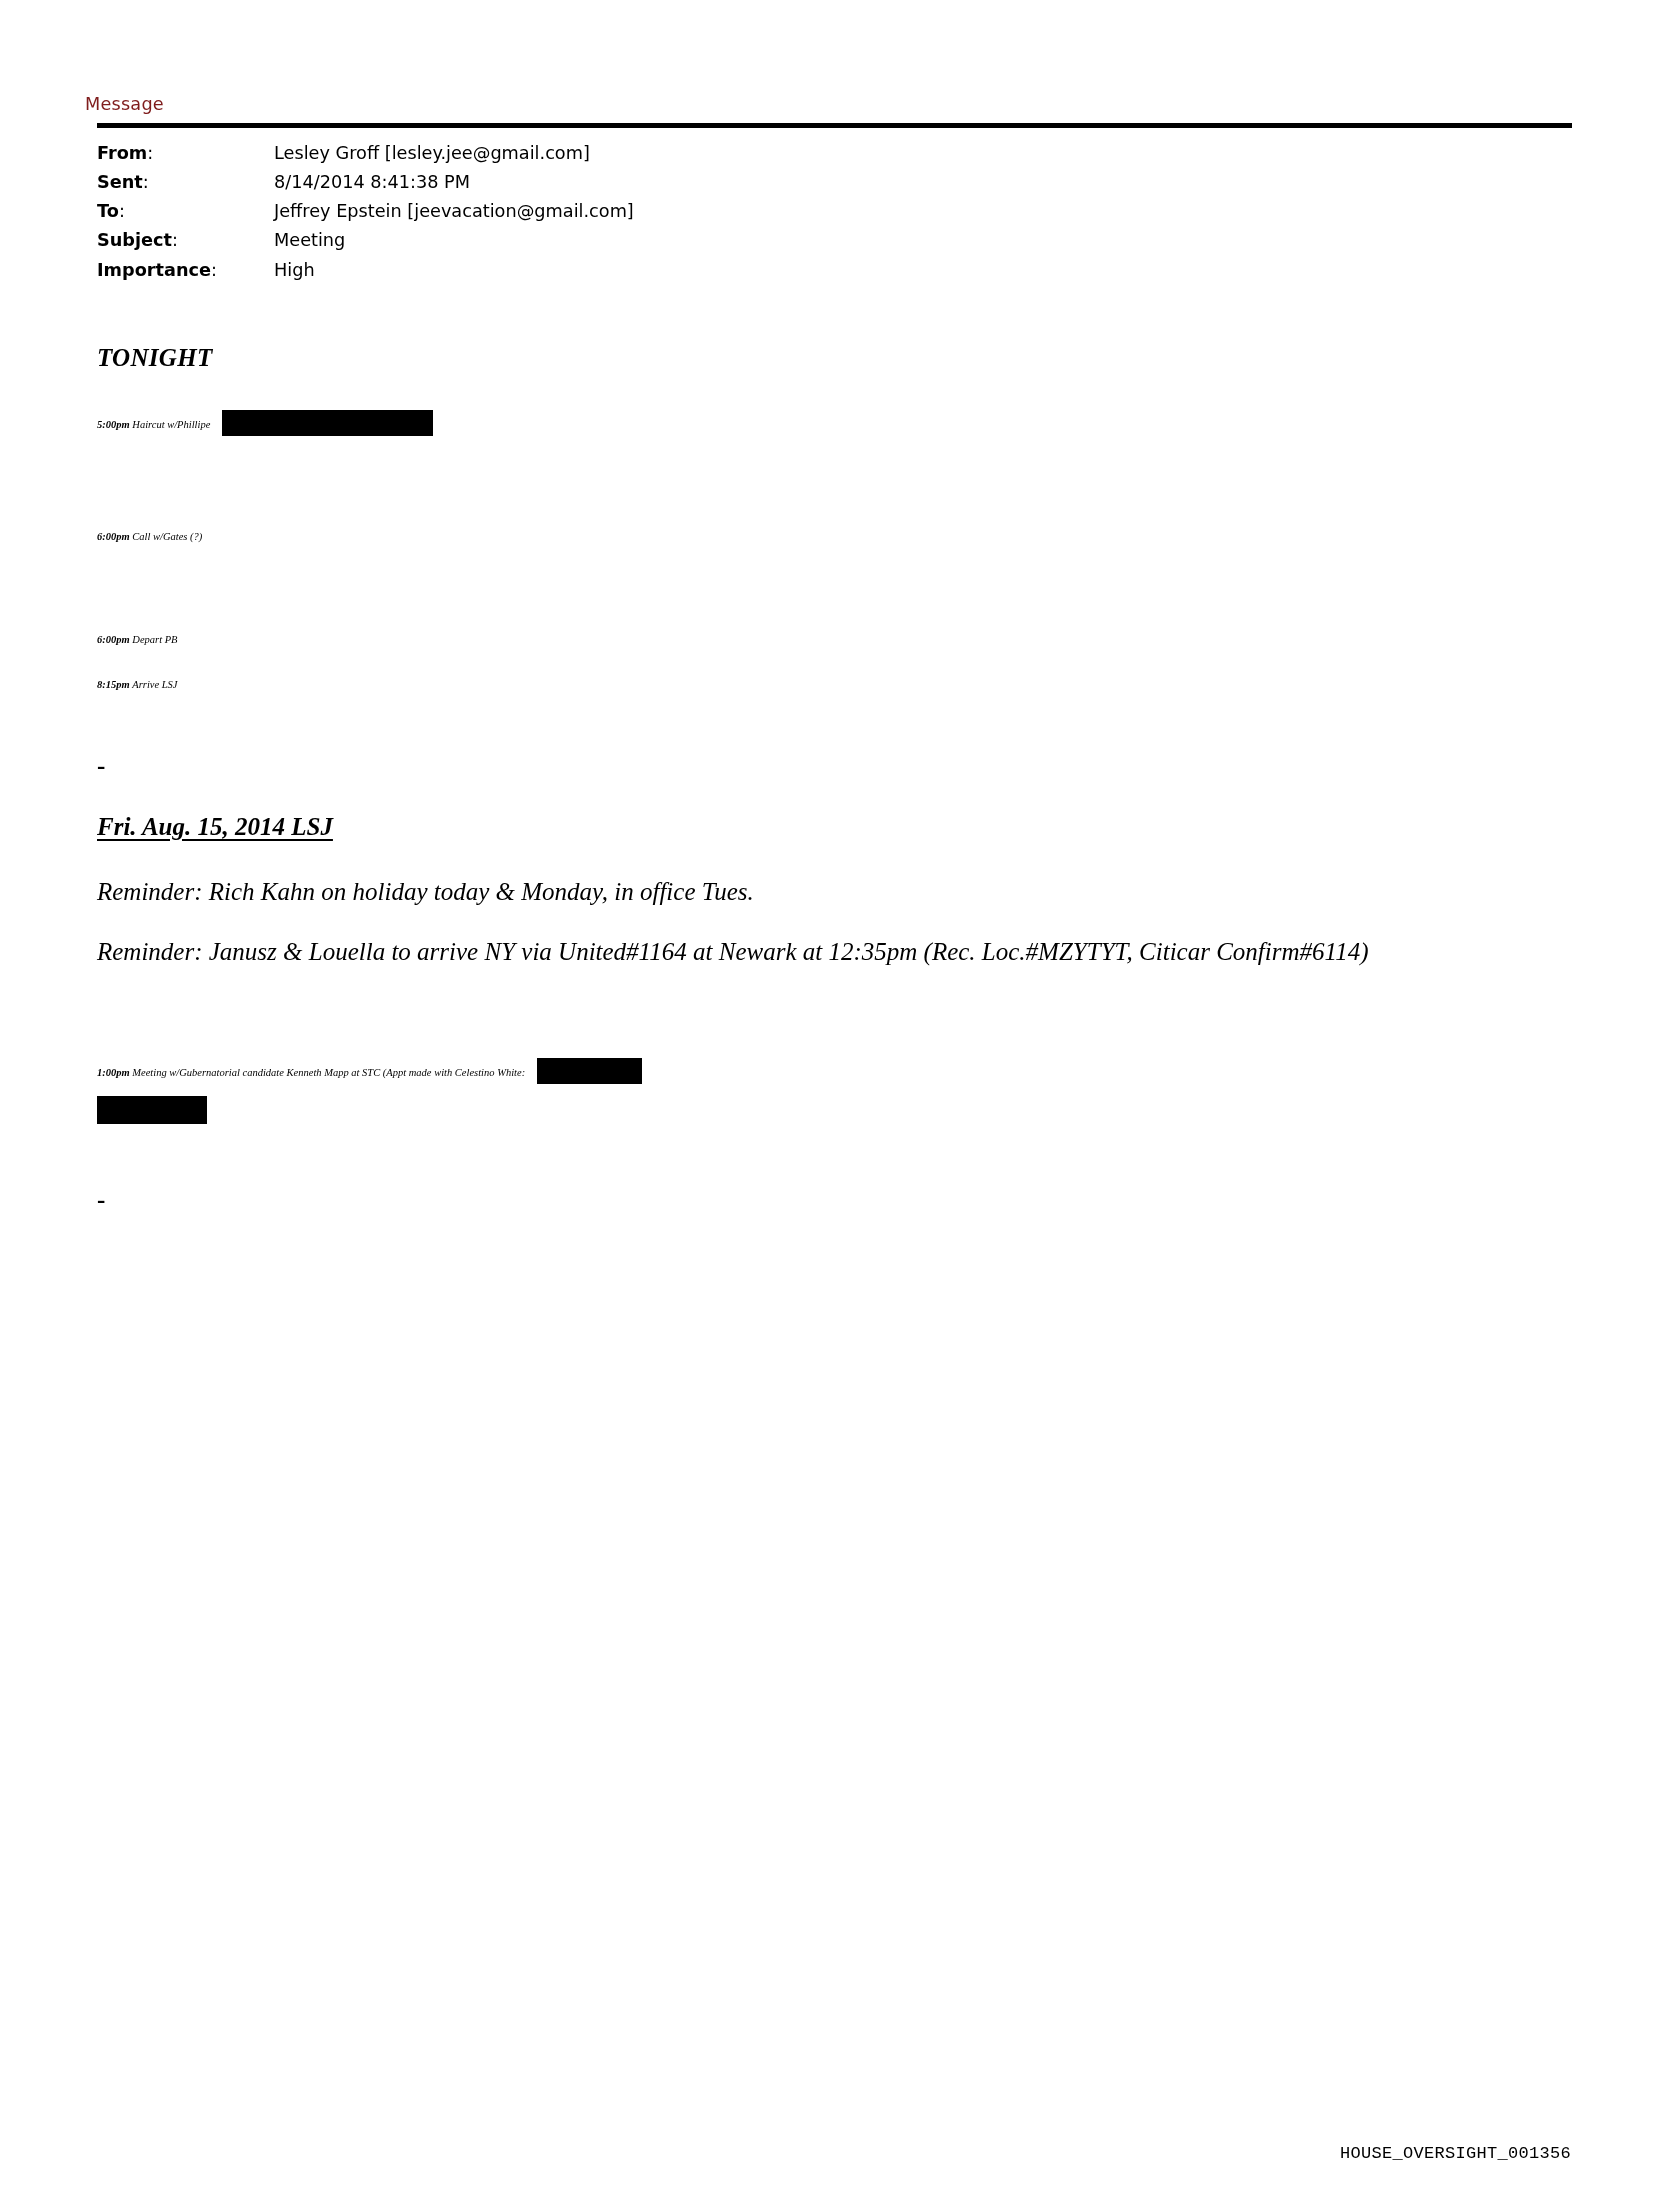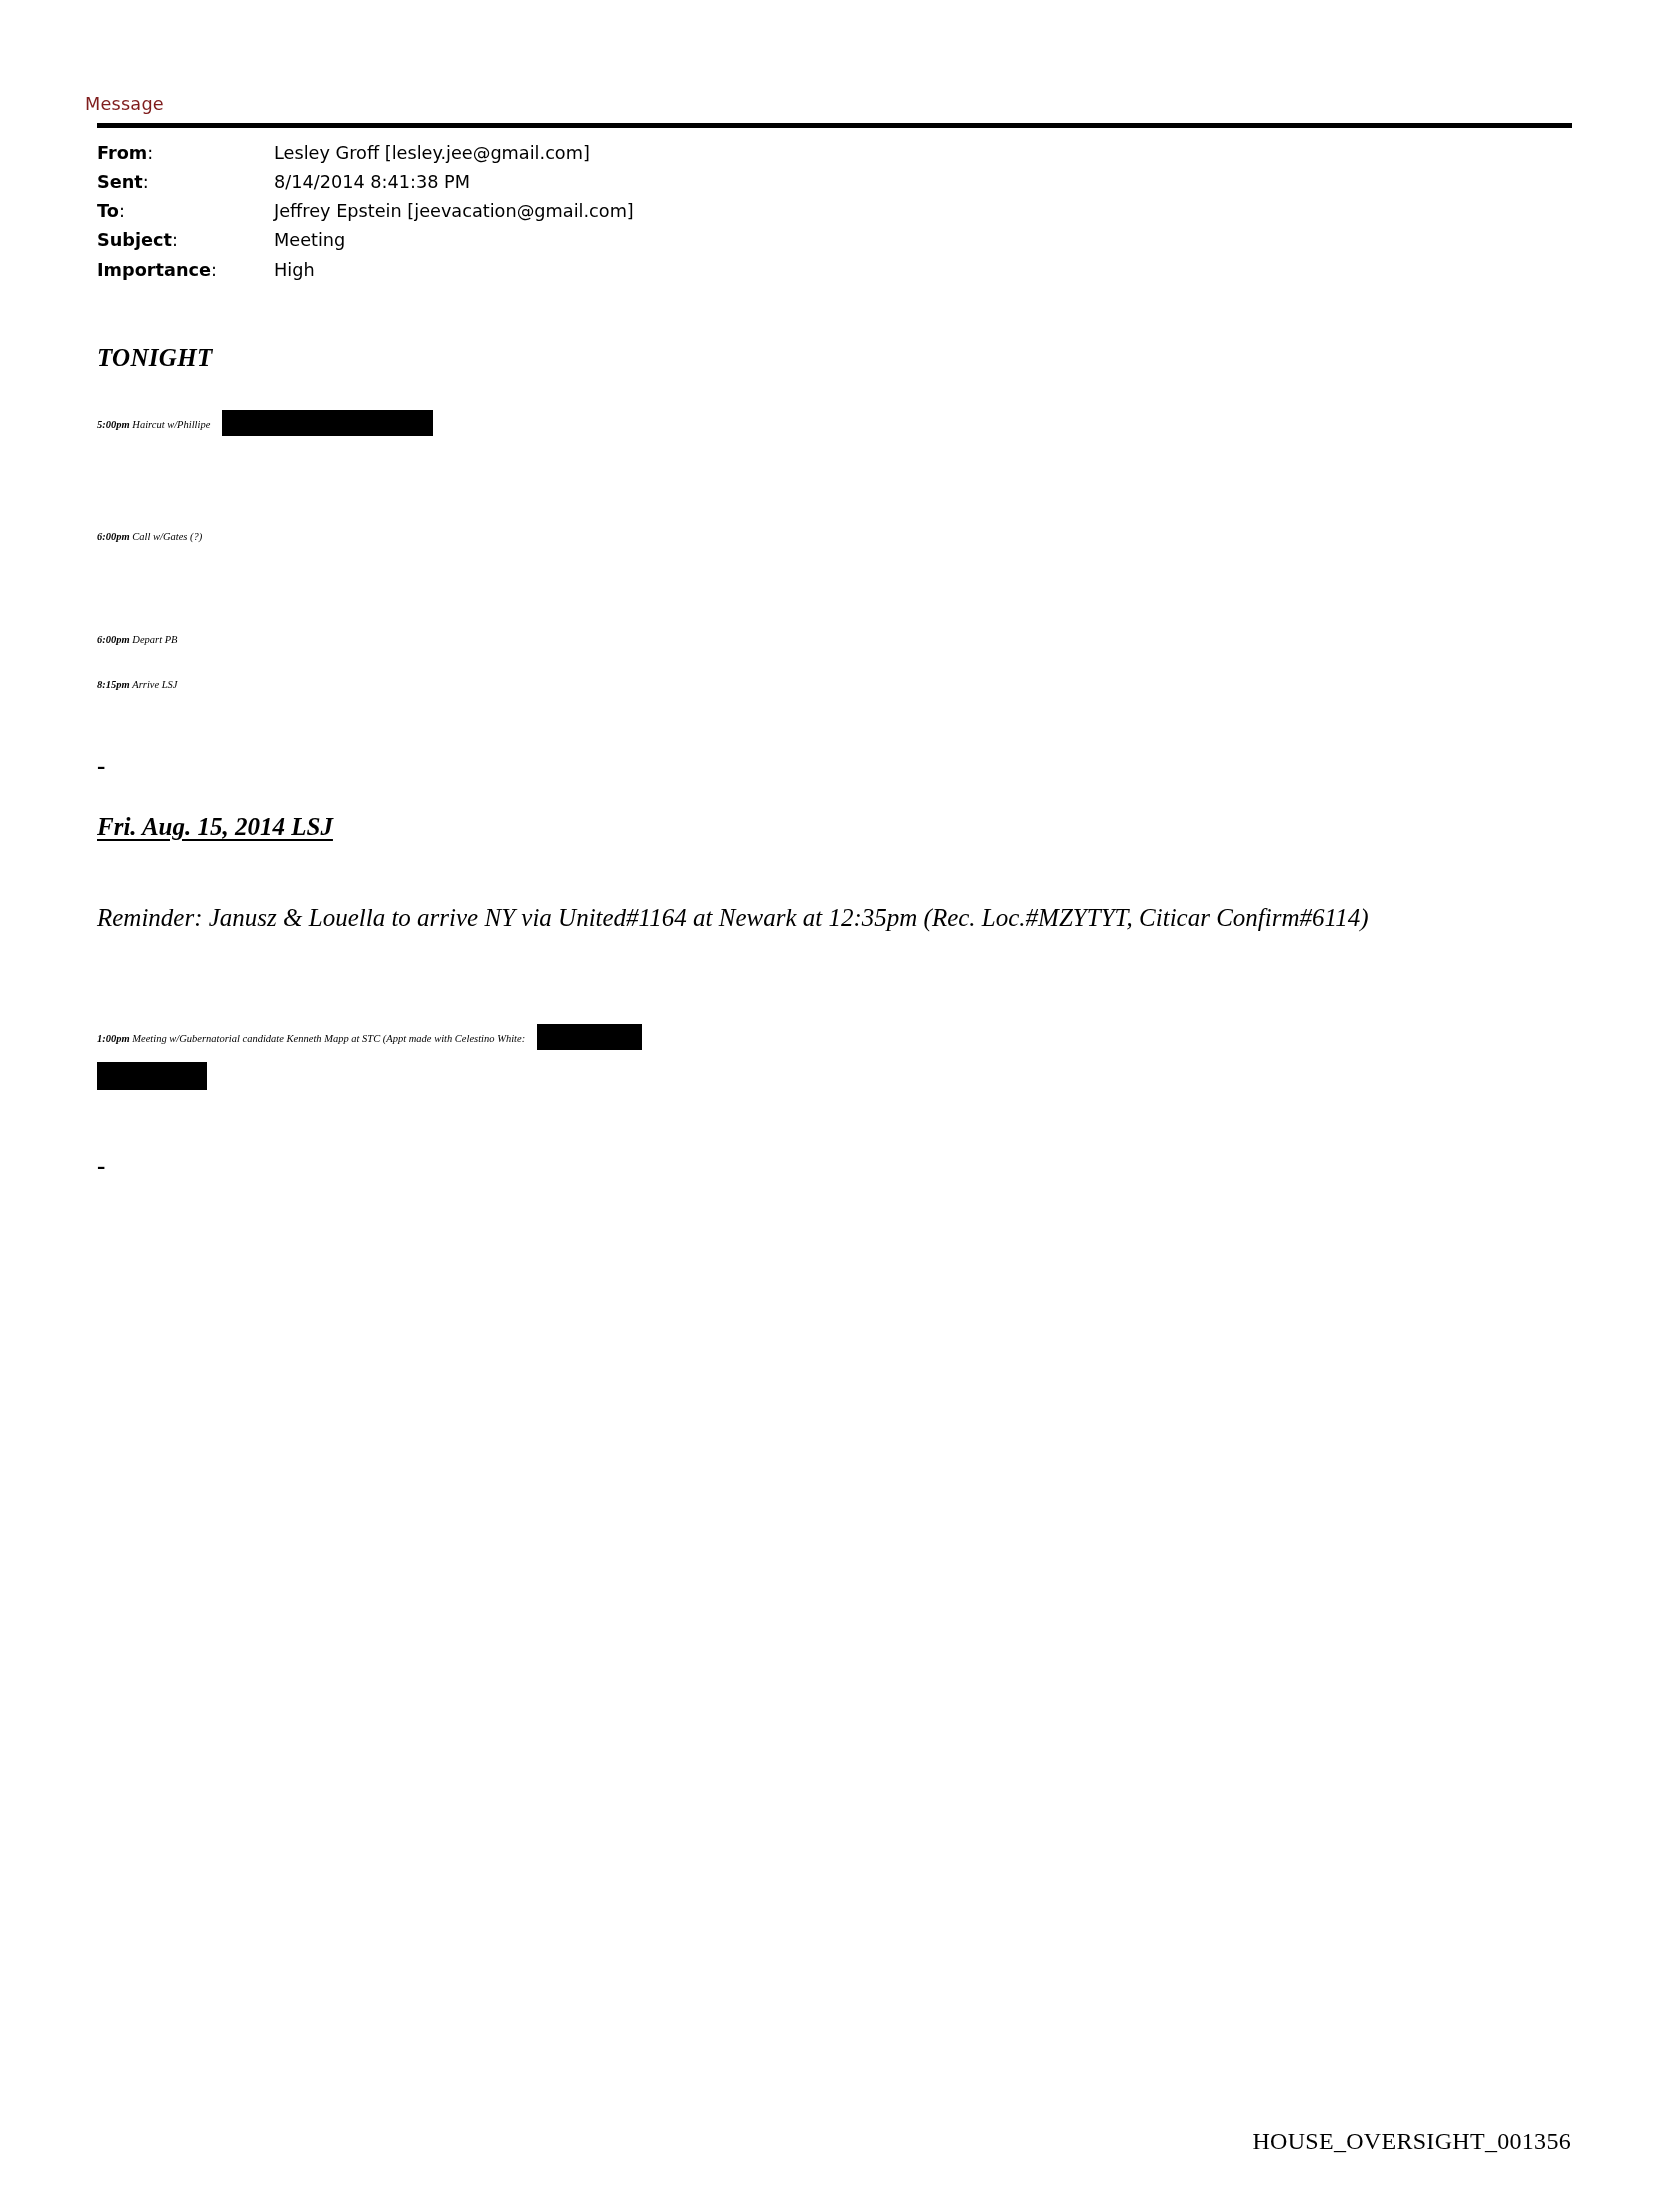--- a/index.html
+++ b/index.html
@@ -122,23 +122,23 @@
     font-style: italic;
     font-size: 25px;
     line-height: 34px;
     text-align: justify;
   }
   .para.nojust { text-align: left; }
 
   .footer-stamp {
     position: absolute;
     right: 98px;
-    bottom: 50px;
-    font-family: Liberation Serif, serif;
-    font-size: 24px;
+    bottom: 42px;
+    font-family: Liberation Mono, monospace;
+    font-size: 17px;
     letter-spacing: 0.3px;
   }
 </style>
 </head>
 <body>
 
 <div class="page">
 
   <div class="msg-label">Message</div>
   <div class="header-rule"></div>
@@ -200,20 +200,21 @@
     <div class="gap-md"></div>
 
     <div class="dash">-</div>
 
     <div class="gap-sm"></div>
 
     <div class="dayline">Fri. Aug. 15, 2014 LSJ</div>
 
     <div class="gap-sm"></div>
 
+    <div class="para nojust">Reminder:  Rich Kahn on holiday today &amp; Monday, in office Tues.</div>
 
     <div class="gap-xs"></div>
 
     <div class="para">Reminder:  Janusz &amp; Louella to arrive NY via United#1164 at Newark at 12:35pm (Rec.  Loc.#MZYTYT,  Citicar Confirm#6114)</div>
 
     <div class="gap-lg"></div>
 
     <div class="line">
       <span class="time">1:00pm</span>
       <span class="txt">Meeting w/Gubernatorial candidate Kenneth Mapp at STC (Appt made with Celestino White:</span>

